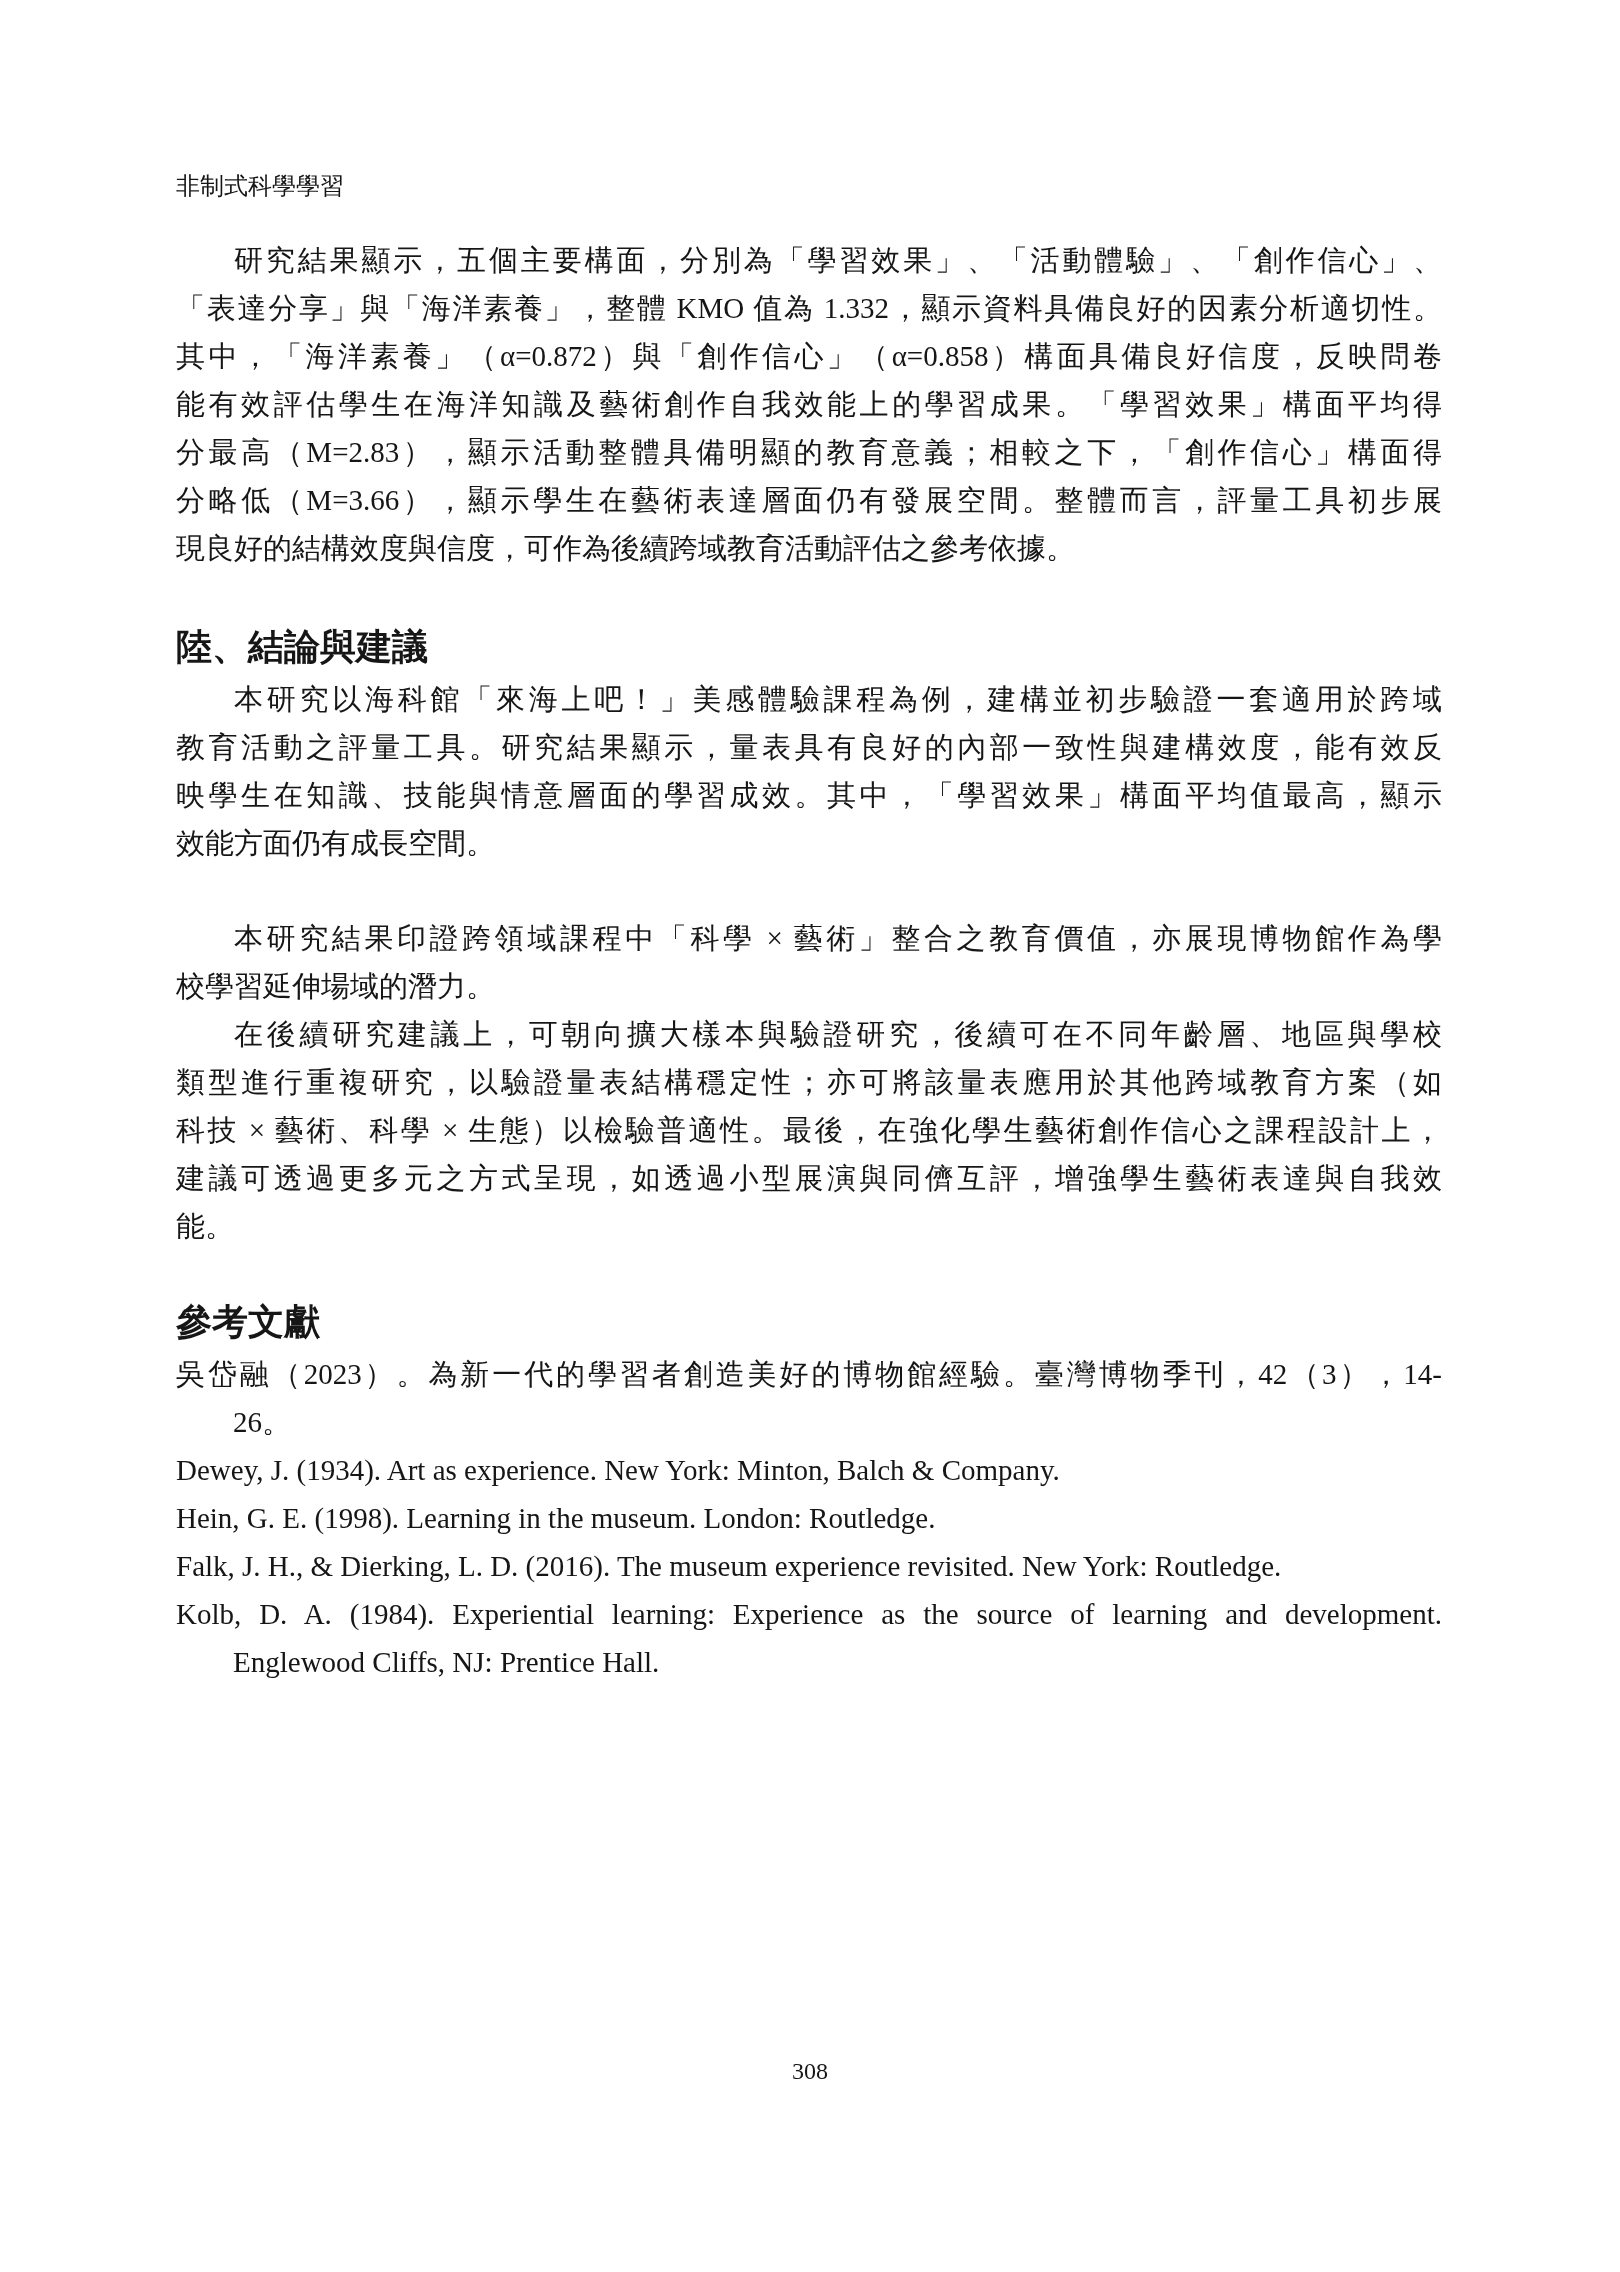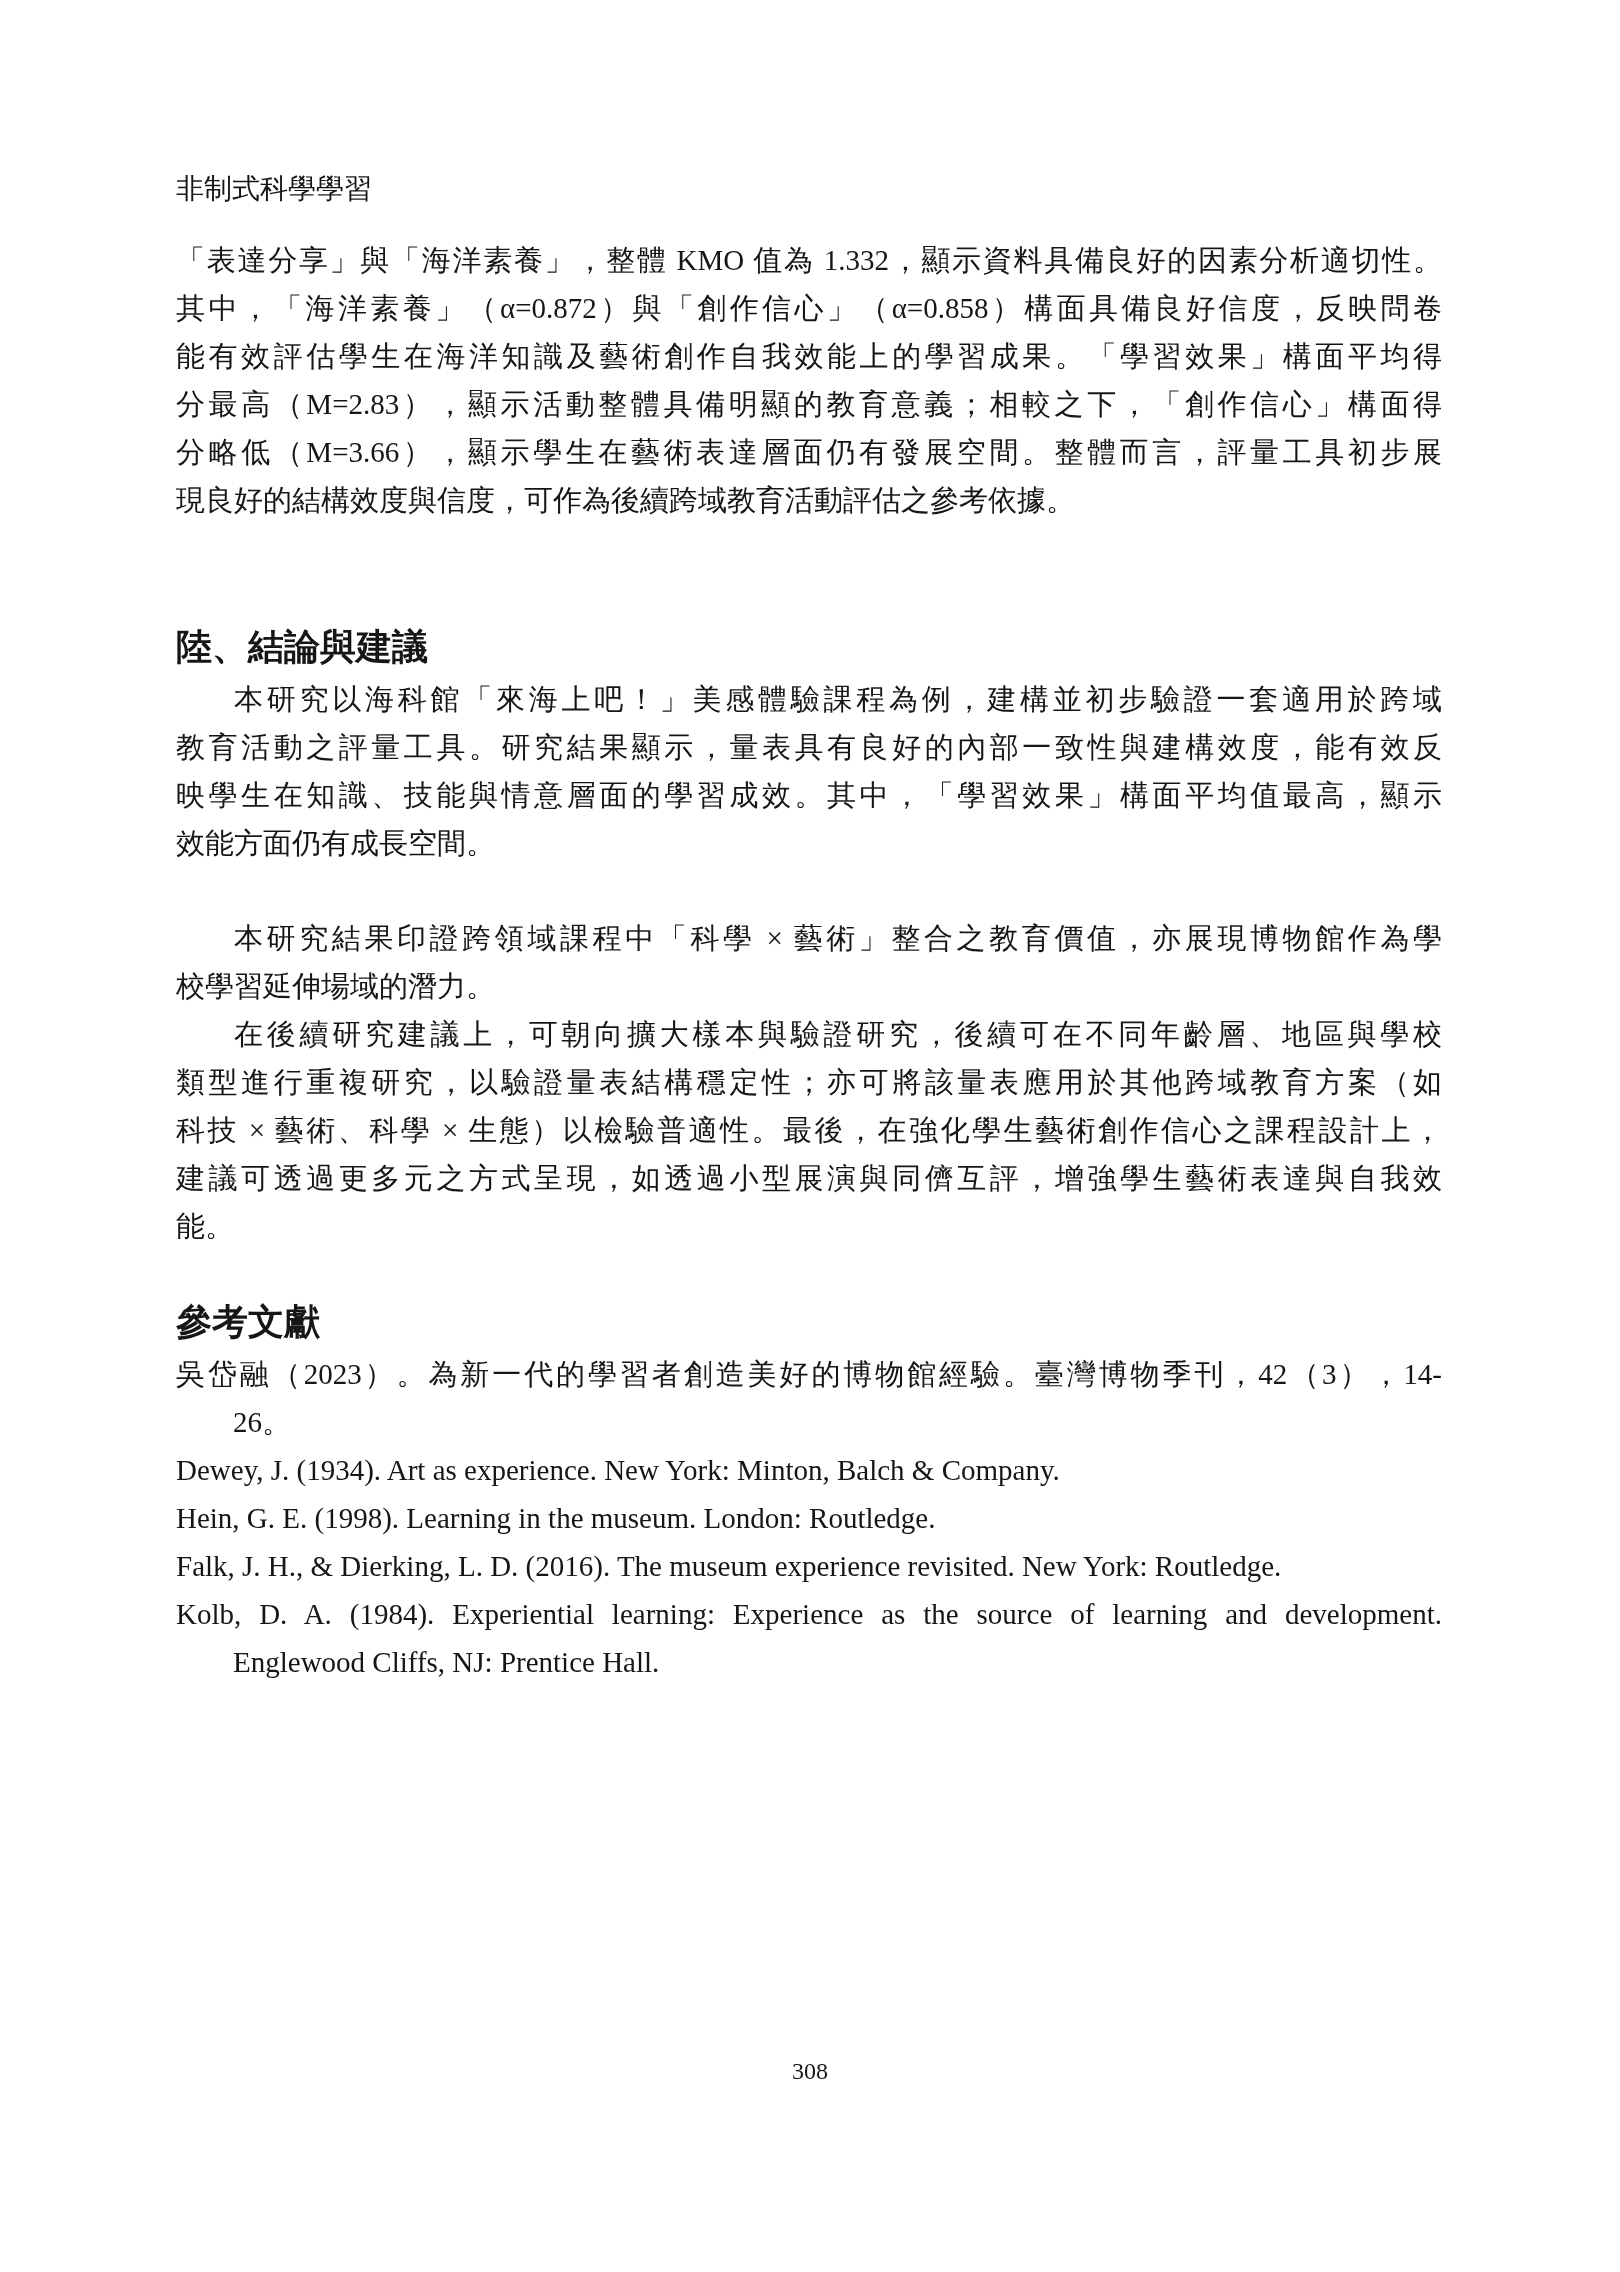--- a/index.html
+++ b/index.html
@@ -13,21 +13,21 @@
     height: 2273px;
     background: #ffffff;
     font-family: "Liberation Serif", "DejaVu Serif", serif;
     color: #161616;
     overflow: hidden;
   }
   .running-header {
     position: absolute;
     left: 176px;
     top: 173px;
-    font-size: 28px;
+    font-size: 24px;
     line-height: 1.15;
     white-space: nowrap;
   }
   .section-heading {
     position: absolute;
     left: 176px;
     margin: 0;
     font-size: 36px;
     font-weight: bold;
     line-height: 1.1;
@@ -67,20 +67,21 @@
 
 <div class="page">
   <div class="running-header">非制式科學學習</div>
 
   <h1 class="section-heading heading-conclusion">陸、結論與建議</h1>
 
   <h1 class="section-heading heading-references">參考文獻</h1>
 
   <main id="blocks-root">
       <div class="text-block" style="top: 236px;">
+        <div class="line justify" style="padding-left: 58px;">研究結果顯示，五個主要構面，分別為「學習效果」、「活動體驗」、「創作信心」、</div>
         <div class="line justify">「表達分享」與「海洋素養」，整體 KMO 值為 1.332，顯示資料具備良好的因素分析適切性。</div>
         <div class="line justify">其中，「海洋素養」（α=0.872）與「創作信心」（α=0.858）構面具備良好信度，反映問卷</div>
         <div class="line justify">能有效評估學生在海洋知識及藝術創作自我效能上的學習成果。「學習效果」構面平均得</div>
         <div class="line justify">分最高（M=2.83），顯示活動整體具備明顯的教育意義；相較之下，「創作信心」構面得</div>
         <div class="line justify">分略低（M=3.66），顯示學生在藝術表達層面仍有發展空間。整體而言，評量工具初步展</div>
         <div class="line">現良好的結構效度與信度，可作為後續跨域教育活動評估之參考依據。</div>
       </div>
       <div class="text-block" style="top: 675px;">
         <div class="line justify" style="padding-left: 58px;">本研究以海科館「來海上吧！」美感體驗課程為例，建構並初步驗證一套適用於跨域</div>
         <div class="line justify">教育活動之評量工具。研究結果顯示，量表具有良好的內部一致性與建構效度，能有效反</div>

